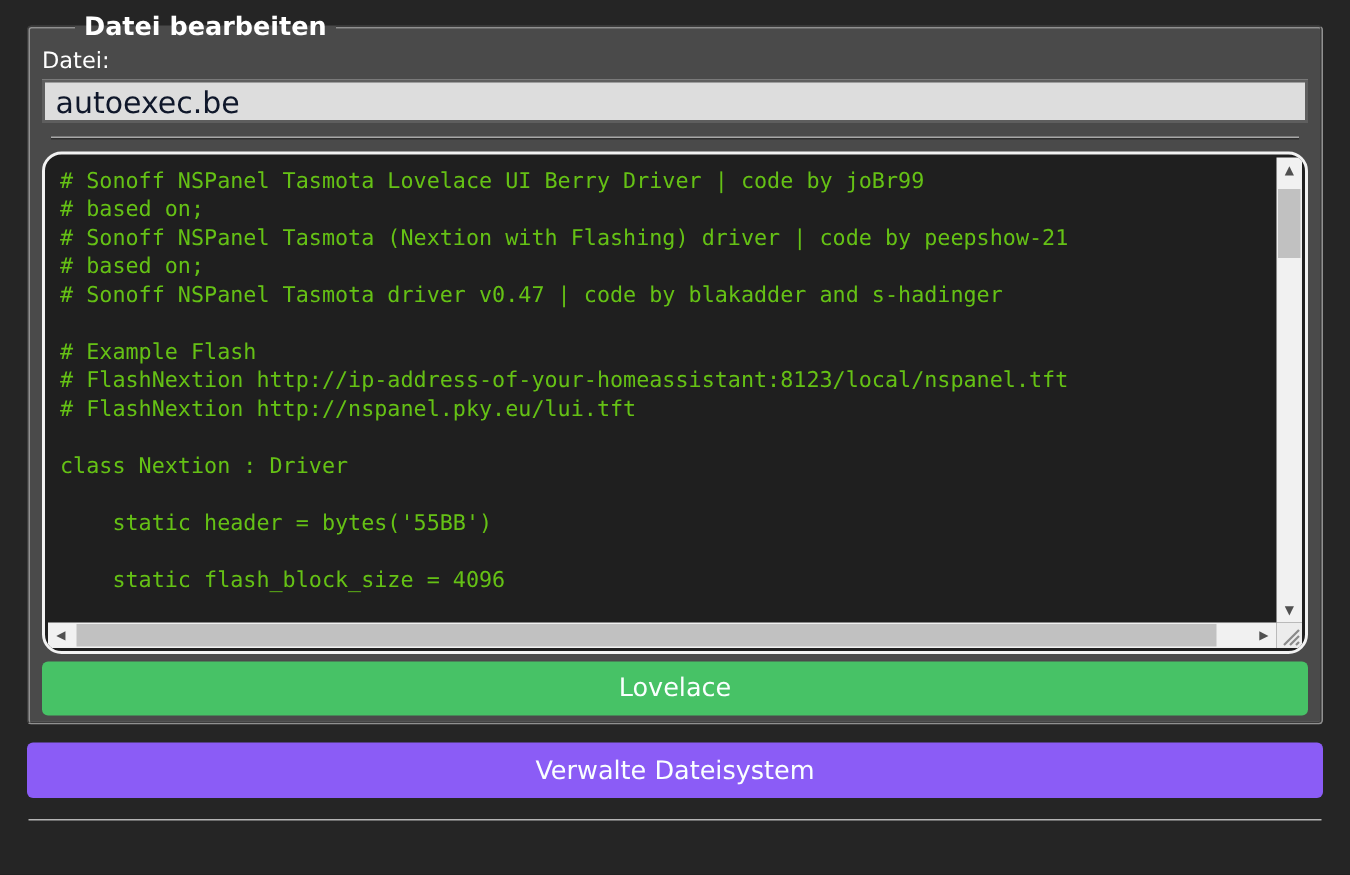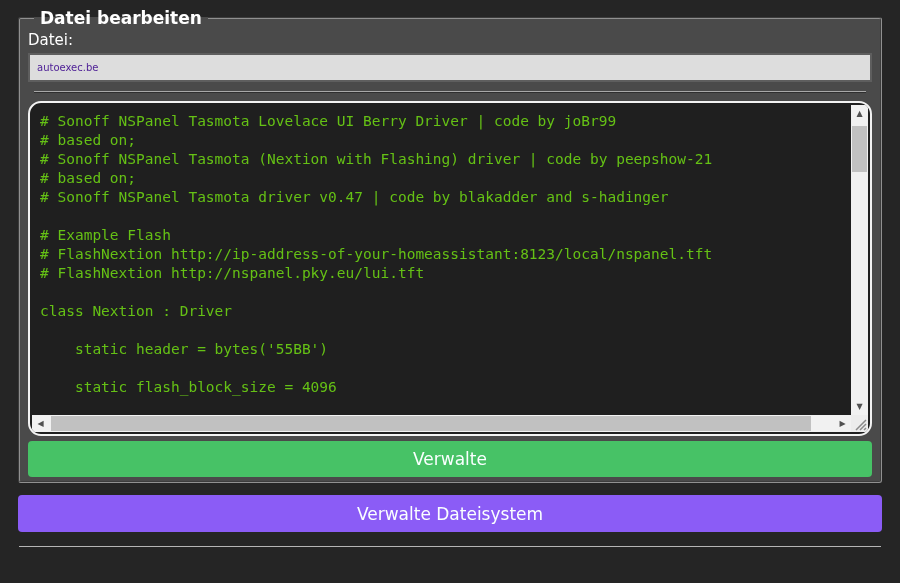--- a/index.html
+++ b/index.html
@@ -14,33 +14,33 @@
 
   
   fieldset.edit-form {
     margin: 0; padding: 2px 8px 4px 8px;
     background: #4a4a4a;
     border: 2px groove #909090;
     border-radius: 3px;
   }
   legend.form-legend {
     font-size: 17px; font-weight: bold; color: #ffffff;
-    padding: 0 6px; margin-left: 6px;
+    padding: 0 6px; margin-left: 22px;
   }
   .file-label {
     display: block;
     font-size: 15px; color: #ffffff;
     margin: 1px 0 4px 0;
   }
   input.file-input {
     display: block; width: 100%;
     height: 29px;
-    background: #dddddd; color: #4c1d95;
+    background: #dddddd; color: #0f172a;
     border: 2px solid #5e5e5e;
-    font-size: 10px; font-family: "DejaVu Sans", sans-serif;
+    font-size: 20px; font-family: "DejaVu Sans", sans-serif;
     padding: 2px 7px;
   }
   hr.sep {
     height: 0; border: none;
     border-top: 1px solid #a8a8a8;
     border-bottom: 1px solid #2e2e2e;
     margin: 9px 6px 8px 6px;
   }
 
   
@@ -176,21 +176,21 @@
         </div>
       </div>
 
       <div class="corner">
         <svg width="17" height="17" viewBox="0 0 17 17">
           <path d="M15 5 L5 15 M15 9 L9 15 M15 13 L13 15" stroke="#8a8a8a" stroke-width="1.5" fill="none"></path>
         </svg>
       </div>
     </div>
 
-    <button class="btn save-btn">Verwalte</button>
+    <button class="btn save-btn">Lovelace</button>
   </fieldset>
 
   <button class="btn manage-btn">Verwalte Dateisystem</button>
 
   <div class="footer">
     <hr class="footer-rule">
   </div>
 
 </div>
 

